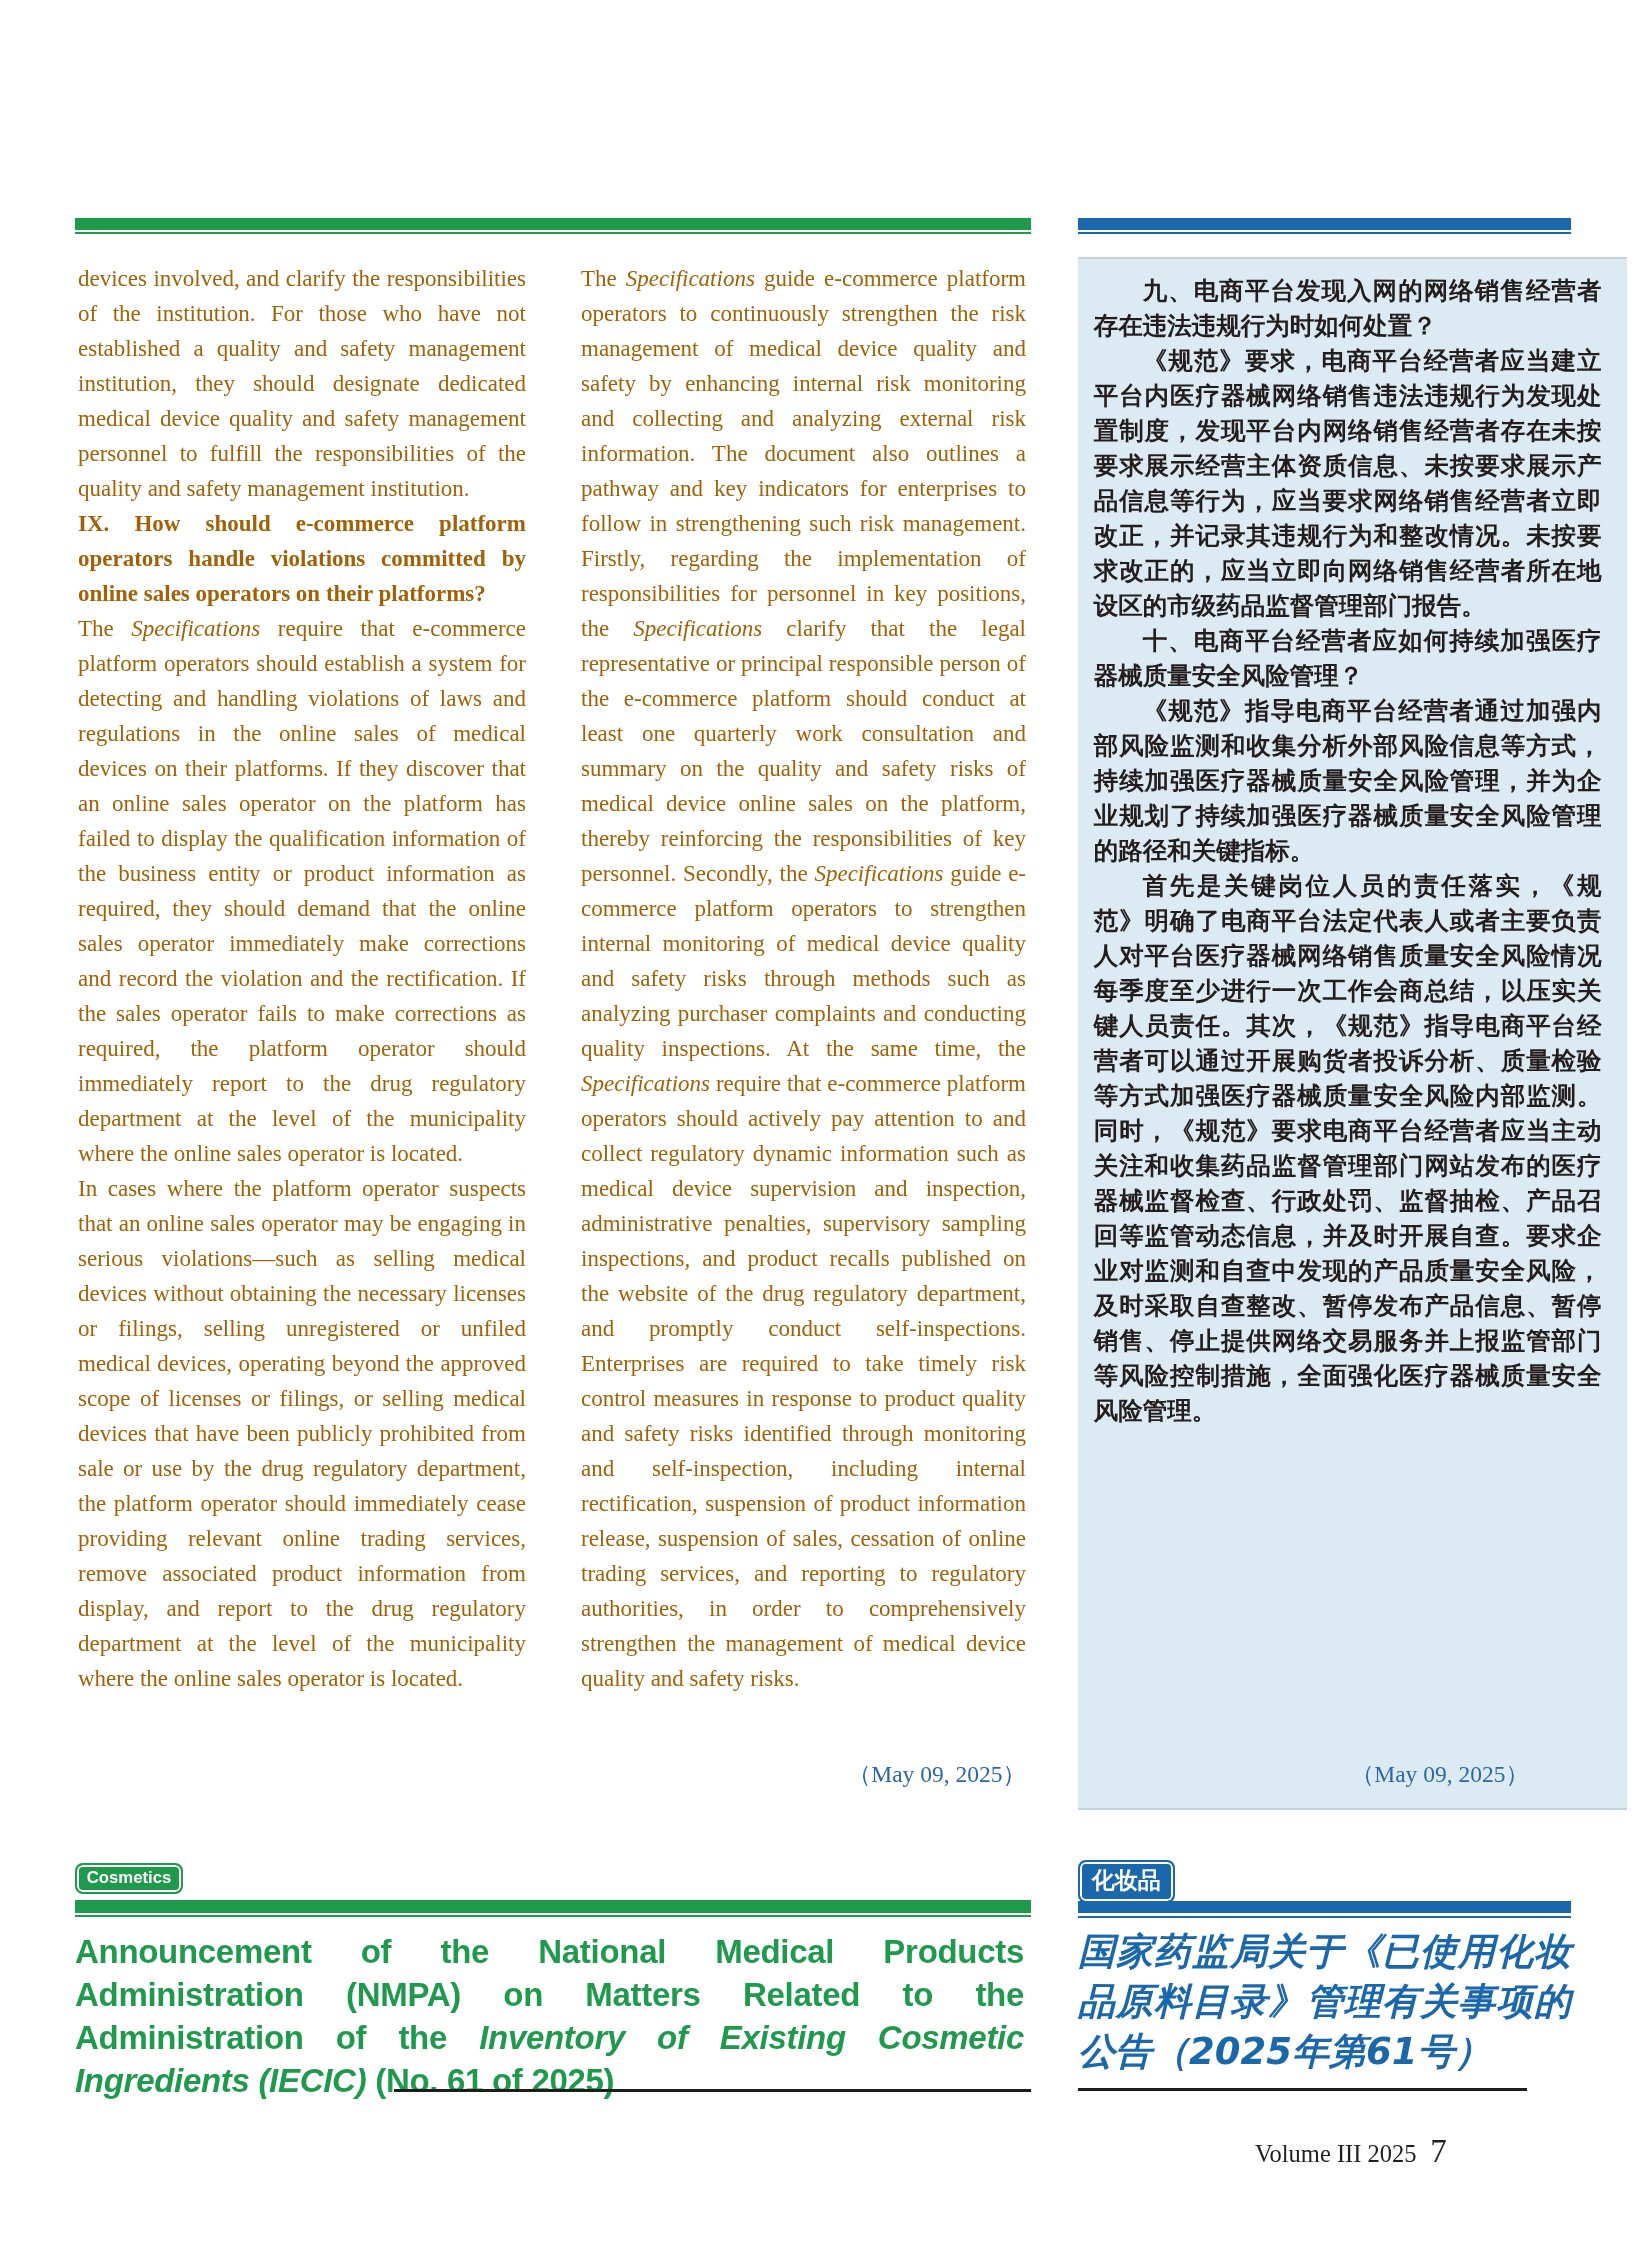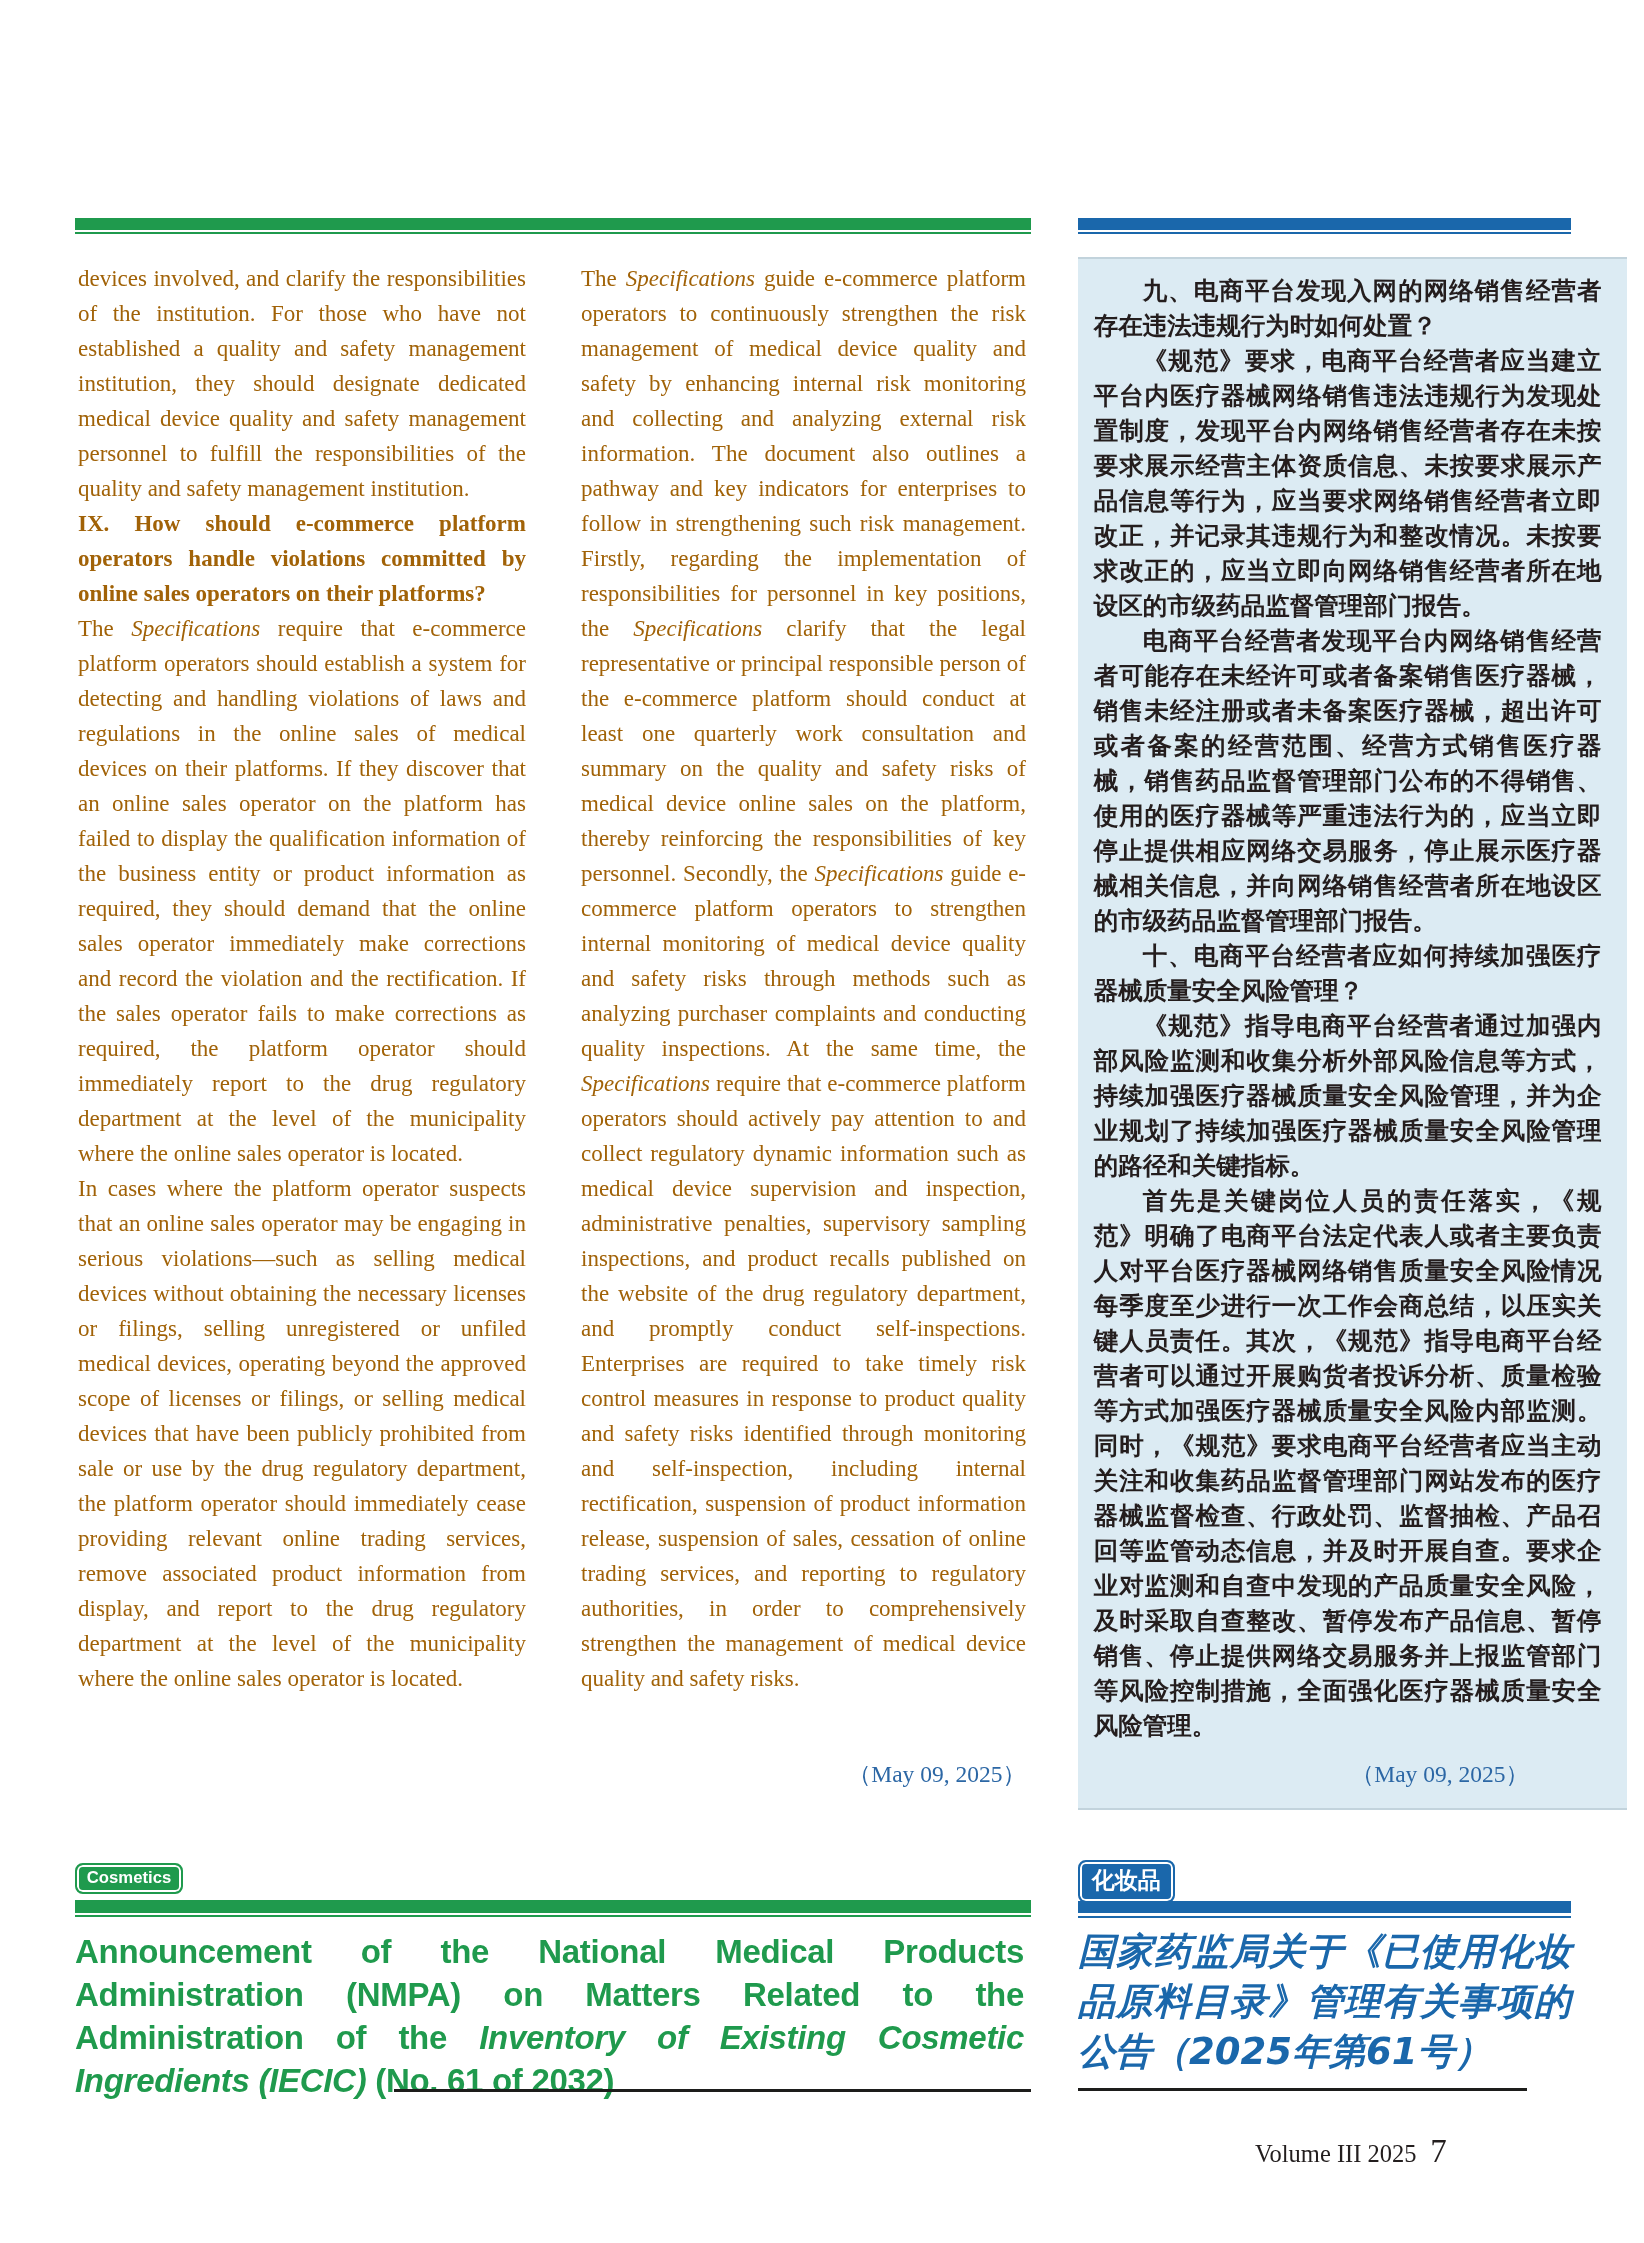--- a/index.html
+++ b/index.html
@@ -91,42 +91,41 @@
 
 <div class="abs encol" style="left:581px;top:261px;width:445px;">
   <p>The <i>Specifications</i> guide e-commerce platform operators to continuously strengthen the risk management of medical device quality and safety by enhancing internal risk monitoring and collecting and analyzing external risk information. The document also outlines a pathway and key indicators for enterprises to follow in strengthening such risk management. Firstly, regarding the implementation of responsibilities for personnel in key positions, the <i>Specifications</i> clarify that the legal representative or principal responsible person of the e-commerce platform should conduct at least one quarterly work consultation and summary on the quality and safety risks of medical device online sales on the platform, thereby reinforcing the responsibilities of key personnel. Secondly, the <i>Specifications</i> guide e-commerce platform operators to strengthen internal monitoring of medical device quality and safety risks through methods such as analyzing purchaser complaints and conducting quality inspections. At the same time, the <i>Specifications</i> require that e-commerce platform operators should actively pay attention to and collect regulatory dynamic information such as medical device supervision and inspection, administrative penalties, supervisory sampling inspections, and product recalls published on the website of the drug regulatory department, and promptly conduct self-inspections. Enterprises are required to take timely risk control measures in response to product quality and safety risks identified through monitoring and self-inspection, including internal rectification, suspension of product information release, suspension of sales, cessation of online trading services, and reporting to regulatory authorities, in order to comprehensively strengthen the management of medical device quality and safety risks.</p>
 </div>
 <div class="abs date-line" style="left:581px;top:1758px;width:445px;">（May 09, 2025）</div>
 
 <div class="abs panel">
   <div class="panel-inner">
     <p class="head">九、电商平台发现入网的网络销售经营者存在违法违规行为时如何处置？</p>
     <p>《规范》要求，电商平台经营者应当建立平台内医疗器械网络销售违法违规行为发现处置制度，发现平台内网络销售经营者存在未按要求展示经营主体资质信息、未按要求展示产品信息等行为，应当要求网络销售经营者立即改正，并记录其违规行为和整改情况。未按要求改正的，应当立即向网络销售经营者所在地设区的市级药品监督管理部门报告。</p>
-    <p>电商平台经营者发现平台内网络销售经营者可能存在未经许可或者备案销售医疗器械，销售未经注册或者未备案医疗器械，超出许可或者备案的经营范围、经营方式销售医疗器械，销售药品监督管理部门公布的不得销售、使用的医疗器械等严重违法行为的，应当立即停止提供相应网络交易服务，停止展示医疗器械相关信息，并向网络销售经营者所在地设区的市级药品监督管理部门报告。</p>
     <p class="head">十、电商平台经营者应如何持续加强医疗器械质量安全风险管理？</p>
     <p>《规范》指导电商平台经营者通过加强内部风险监测和收集分析外部风险信息等方式，持续加强医疗器械质量安全风险管理，并为企业规划了持续加强医疗器械质量安全风险管理的路径和关键指标。</p>
     <p>首先是关键岗位人员的责任落实，《规范》明确了电商平台法定代表人或者主要负责人对平台医疗器械网络销售质量安全风险情况每季度至少进行一次工作会商总结，以压实关键人员责任。其次，《规范》指导电商平台经营者可以通过开展购货者投诉分析、质量检验等方式加强医疗器械质量安全风险内部监测。同时，《规范》要求电商平台经营者应当主动关注和收集药品监督管理部门网站发布的医疗器械监督检查、行政处罚、监督抽检、产品召回等监管动态信息，并及时开展自查。要求企业对监测和自查中发现的产品质量安全风险，及时采取自查整改、暂停发布产品信息、暂停销售、停止提供网络交易服务并上报监管部门等风险控制措施，全面强化医疗器械质量安全风险管理。</p>
   </div>
 </div>
 <div class="abs date-line" style="left:1078px;top:1758px;width:451px;">（May 09, 2025）</div>
 
 <div class="abs" style="left:75px;top:1863px;">
   <span class="badge green">Cosmetics</span>
 </div>
 <div class="abs bar-thick green-bg" style="left:75px;top:1900px;width:956px;height:12.7px;"></div>
 <div class="abs bar-thin green-bg" style="left:75px;top:1915px;width:956px;"></div>
 
 <div class="abs" style="left:1078px;top:1860px;">
   <span class="badge blue">化妆品</span>
 </div>
 <div class="abs bar-thick blue-bg" style="left:1078px;top:1901px;width:493px;"></div>
 <div class="abs bar-thin blue-bg" style="left:1078px;top:1916px;width:493px;"></div>
 
 <div class="abs head-en">
-  <span>Announcement of the National Medical Products Administration (NMPA) on Matters Related to the Administration of the </span><i>Inventory of Existing Cosmetic Ingredients (IECIC)</i><span> (No. 61 of 2032)</span>
+  <span>Announcement of the National Medical Products Administration (NMPA) on Matters Related to the Administration of the </span><i>Inventory of Existing Cosmetic Ingredients (IECIC)</i><span> (No. 61 of 2025)</span>
 </div>
 <div class="abs rule" style="left:394px;top:2089px;width:637px;"></div>
 
 <div class="abs head-cn">国家药监局关于《已使用化妆品原料目录》管理有关事项的公告（2025年第61号）</div>
 <div class="abs rule" style="left:1078px;top:2088px;width:449px;"></div>
 
 <div class="abs footer">
   <span class="vol">Volume III 2025</span><span class="pageno">7</span>
 </div>
 

